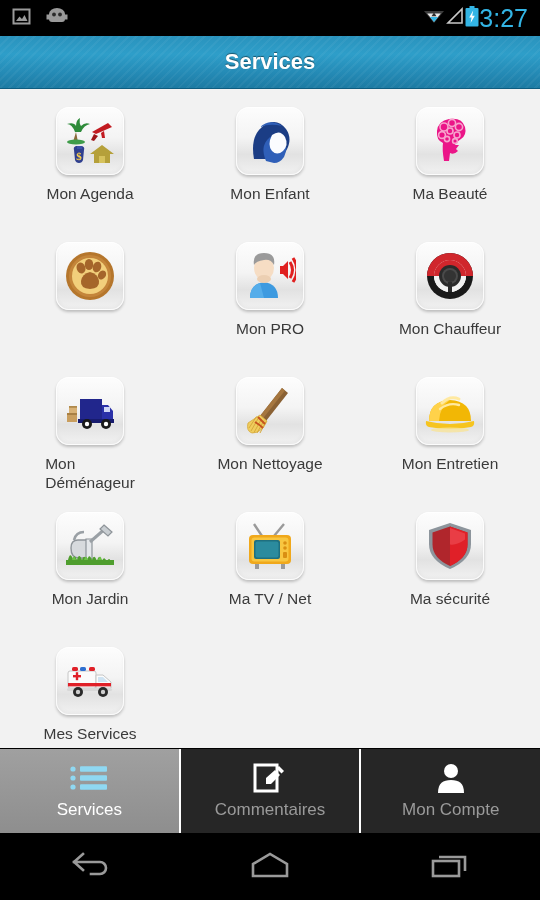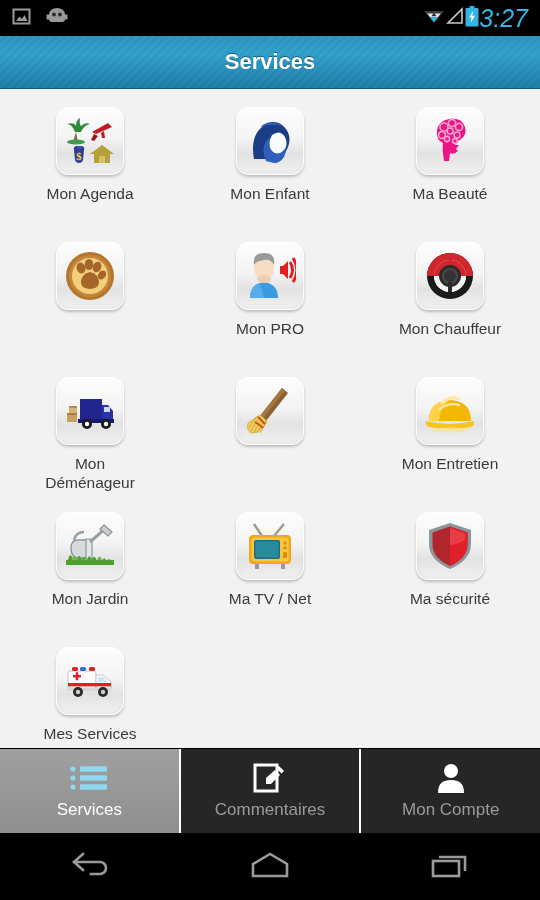--- a/index.html
+++ b/index.html
@@ -12,21 +12,21 @@
   #app { position:relative; width:540px; height:900px; overflow:hidden; }
 
   
   .statusbar {
     height:36px; background:#000; display:flex; align-items:center;
     padding:0 10px 0 12px; position:relative;
   }
   .sb-left { display:flex; align-items:center; gap:14px; }
   .sb-right {
     position:absolute; right:12px; top:0; height:36px;
-    display:flex; align-items:center; font-style:italic;
+    display:flex; align-items:center; 
   }
   .sb-clock { color:#33b5e5; font-size:25px; letter-spacing:0px; line-height:36px; }
 
   
   .titlebar {
     height:53px; position:relative; overflow:hidden;
     background:linear-gradient(to bottom,#2a93bd 0%,#2e9ec9 35%,#2388b3 75%,#1d7ba3 100%);
     border-bottom:1px solid #0f5d80;
     display:flex; align-items:center; justify-content:center;
   }
@@ -56,21 +56,21 @@
   .tile {
     width:68px; height:68px; border-radius:13px;
     background:linear-gradient(to bottom,#fdfdfd 0%,#f4f4f4 45%,#e2e2e2 70%,#f2f2f2 100%);
     box-shadow:0 2px 3px rgba(0,0,0,.22), 0 0 0 1px rgba(255,255,255,.85) inset,
                0 -2px 4px rgba(0,0,0,.05) inset;
     display:flex; align-items:center; justify-content:center;
     position:relative;
   }
   .tile svg { display:block; }
   .cell .label {
-    margin-top:9px; font-size:15.5px; color:#3a3a3a; text-align:center;
+    margin-top:9px; font-size:15.5px; color:#3a3a3a; 
     line-height:19px; max-width:170px;
   }
 
   
   .tabbar { height:85px; display:flex; background:#262626; border-top:1px solid #000; }
   .tab {
     flex:1; display:flex; flex-direction:column; align-items:center;
     justify-content:center; gap:6px; position:relative;
   }
   .tab + .tab { border-left:2px solid #ffffff; }
@@ -273,20 +273,21 @@
     <path d="M15 32 L7 46"></path>
                 <path d="M17.5 34 L10 47.5"></path>
                 <path d="M20 35.5 L13 48"></path>
     <path d="M12.5 31.5 L5 43"></path>
                 <path d="M22 36.5 L16 48"></path>
   </g>
   <path d="M14 32 Q18 36 21 39" stroke="#c6531f" stroke-width="2" fill="none"></path>
   <path d="M11 37 Q16 40 19 43" stroke="#c6531f" stroke-width="2" fill="none"></path>
 </svg>
           </div>
+          <div class="label">Mon Nettoyage</div>
         </div>
         <div class="cell">
           <div class="tile">
             <svg width="52" height="52" viewBox="0 0 52 52">
   <path d="M5 36 q0 -20 21 -21 q21 1 21 21 z" fill="#f2b705"></path>
   <path d="M5 36 q0 -20 21 -21 q-10 6 -11 21 z" fill="#ffd24a"></path>
   <path d="M2 36 q24 6 48 0 q1 5 -3 6 q-21 4 -42 0 q-4 -1 -3 -6 z" fill="#f6c41f"></path>
   <path d="M18 18 q8 -8 17 -4" stroke="#ffe9a0" stroke-width="3" fill="none" stroke-linecap="round"></path>
   <path d="M16 24 q9 -7 19 -4" stroke="#ffe9a0" stroke-width="2.4" fill="none" stroke-linecap="round"></path>
   <ellipse cx="26" cy="45" rx="19" ry="2.4" fill="#f8e39a" opacity="0.8"></ellipse>

